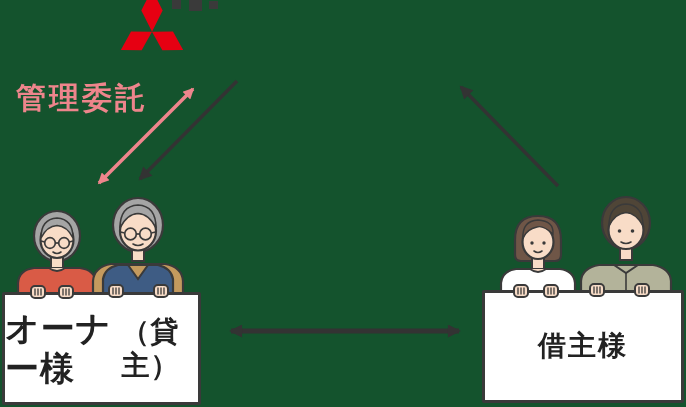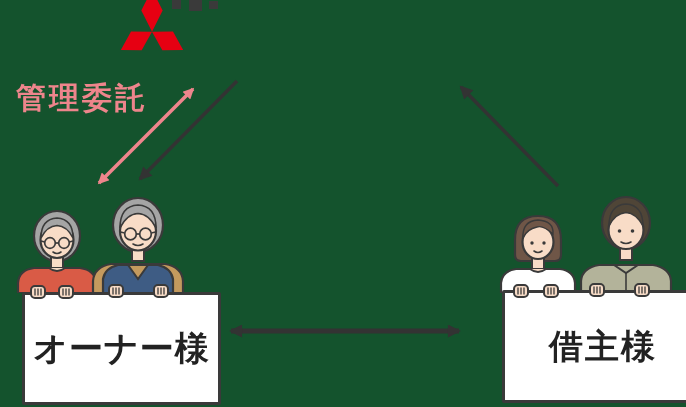--- a/index.html
+++ b/index.html
@@ -24,27 +24,26 @@
   .p-owner-wife{left:14px;top:206px;}
   .p-owner-husband{left:90px;top:192px;}
   .p-tenant-wife{left:496px;top:210px;}
   .p-tenant-husband{left:576px;top:192px;}
   
   .sign{
     background:#fff;border:3px solid var(--outline);border-radius:2px;
     box-sizing:border-box;z-index:3;display:flex;flex-direction:row;
     align-items:center;justify-content:center;color:var(--text-dark);
     font-weight:bold;
-    margin-left:20px;
   }
   .sign-owner{left:2px;top:292px;width:199px;height:113px;}
   .sign-tenant{left:482px;top:290px;width:202px;height:113px;}
   .sign-line-main{font-size:34px;letter-spacing:1px;line-height:1.15;}
   .sign-line-sub{font-size:28px;letter-spacing:1px;line-height:1.2;}
-  .sign-tenant .sign-line-main{font-size:34px;letter-spacing:2px;}
+  .sign-tenant .sign-line-main{font-size:28px;letter-spacing:2px;}
   
   .hands-svg{left:0;top:0;z-index:5;pointer-events:none;}
 </style>
 </head>
 <body>
 
 <div class="canvas">
 
   <svg class="abs logo-svg" width="82" height="66" viewBox="0 0 100 80">
     <polygon points="50,0 63,26 50,52 37,26" style="fill:var(--brand-red)"></polygon>
@@ -136,20 +135,21 @@
     <circle cx="43.5" cy="39" r="1.8" style="fill:var(--outline)"></circle>
     <circle cx="56.5" cy="39" r="1.8" style="fill:var(--outline)"></circle>
     <path d="M45,50 Q50,53 55,50" style="fill:none;stroke:var(--outline);stroke-width:1.6;stroke-linecap:round"></path>
     <path d="M5,101 L5,89 Q6,76 23,73 L77,73 Q94,76 95,89 L95,101 Z" style="fill:var(--sage-shirt);stroke:var(--outline);stroke-width:2.2"></path>
     <path d="M38,73 L50,81 L62,73" style="fill:none;stroke:var(--outline);stroke-width:2"></path>
     <line x1="50" y1="81" x2="50" y2="101" style="stroke:var(--outline);stroke-width:1.6"></line>
   </svg>
 
   <div class="abs sign sign-owner">
     <div class="sign-line-main">オーナー様</div>
+    <div class="sign-line-sub">（貸主）</div>
   </div>
 
   <div class="abs sign sign-tenant">
     <div class="sign-line-main">借主様</div>
   </div>
 
   <svg class="abs hands-svg" width="686" height="407" viewBox="0 0 686 407">
     <defs>
       <g id="fist">
         <rect x="0" y="0" width="14" height="12" rx="4" style="fill:var(--skin);stroke:var(--outline);stroke-width:2"></rect>

